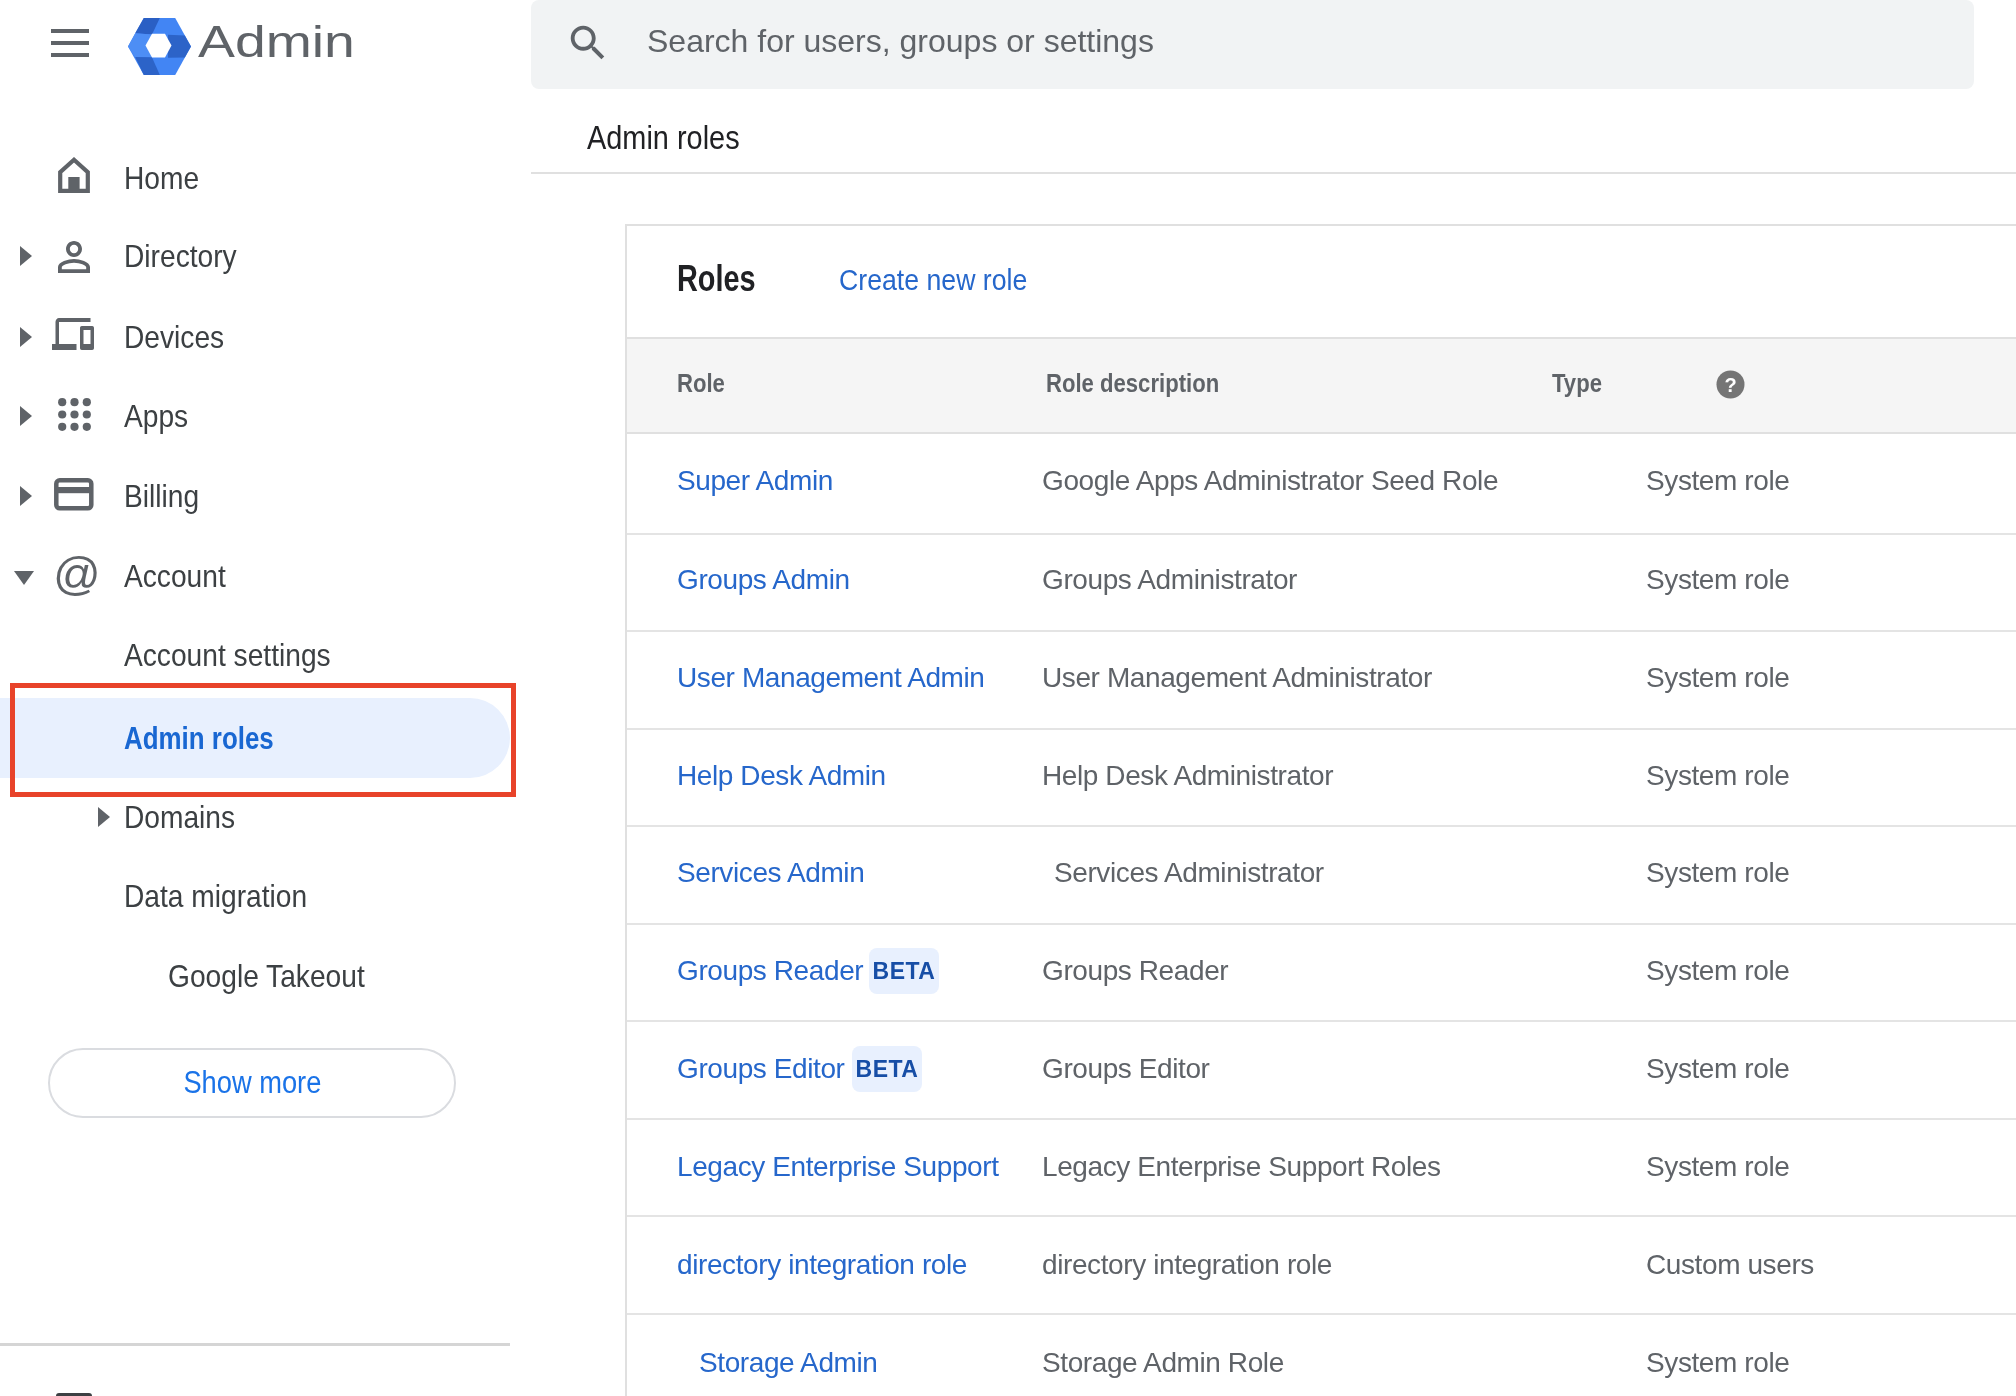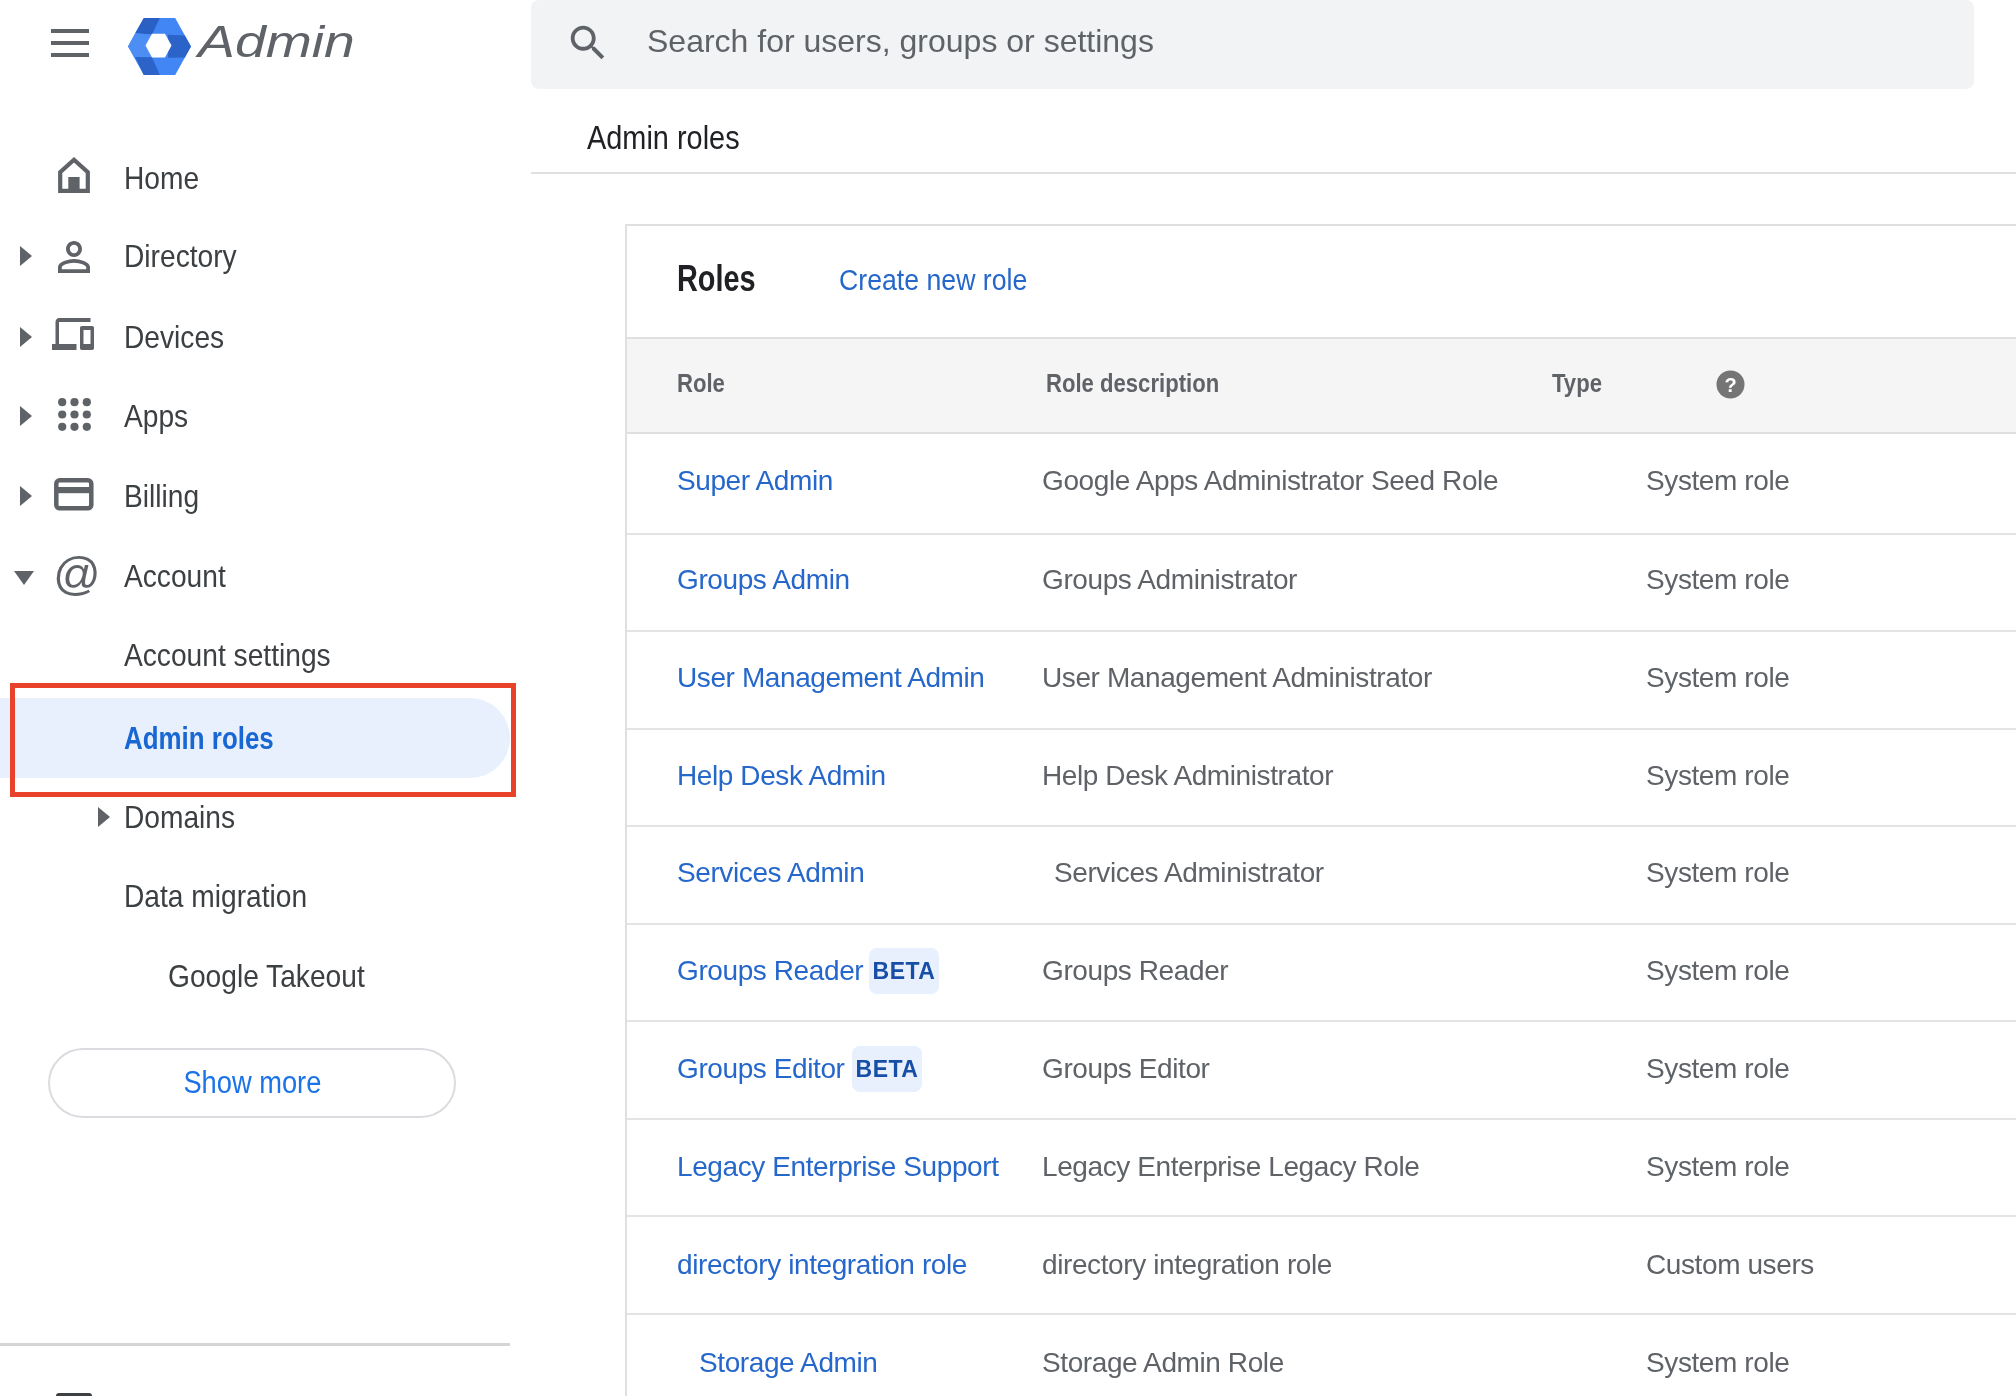--- a/index.html
+++ b/index.html
@@ -27,21 +27,21 @@
 <div class="abs" style="left:51px; top:53px; width:38px; height:4px; background:#5f6368;"></div>
 
 <svg class="abs" style="left:128px; top:18px;" width="63" height="57" viewBox="0 0 63 57">
   <polygon points="0,28.5 15.8,0 47.2,0 63,28.5 47.2,57 15.8,57" fill="#4285f4"></polygon>
   <polygon points="7.2,15.3 15.8,0 31.8,0 24,16.5" fill="#2a5fc4"></polygon>
   <polygon points="7.2,15.3 24,16.5 31.3,28 24,39.2 7.2,38.9 0,28.5" fill="#4d8ef5"></polygon>
   <polygon points="7.2,38.9 24,39.2 31.8,57 15.8,57" fill="#2c63c8"></polygon>
   <polygon points="40,16.8 56.8,17.4 63,28.5 56.8,39.6 40,39.8" fill="#2c63c8"></polygon>
   <polygon points="17.5,27.6 24,15.8 37,15.8 43.5,27.6 37,39.5 24,39.5" fill="#fff"></polygon>
 </svg>
-<div class="abs" style="left:198px; top:20px; height:44px; line-height:44px; font-size:45px; color:#5f6368;font-style:italic;"><span style="display:inline-block; transform:scaleX(1.23); transform-origin:0 50%;">Admin</span></div>
+<div class="abs" style="left:198px; top:20px; height:44px; line-height:44px; font-size:45px; color:#5f6368;"><span style="display:inline-block; transform:scaleX(1.23); transform-origin:0 50%;">Admin</span></div>
 
 <div class="abs arrow-r" style="left:20px; top:246px;"></div>
 <div class="abs arrow-r" style="left:20px; top:327px;"></div>
 <div class="abs arrow-r" style="left:20px; top:406px;"></div>
 <div class="abs arrow-r" style="left:20px; top:486px;"></div>
 <div class="abs arrow-d" style="left:14px; top:571px;"></div>
 <div class="abs arrow-r" style="left:98px; top:807px;"></div>
 
 <svg class="abs" style="left:58px; top:157px;" width="32" height="36" viewBox="0 0 32 36">
   <path d="M16 2.8 L2.2 15.2 V33.8 H29.8 V15.2 Z" fill="none" stroke="#5f6368" stroke-width="4.2" stroke-linejoin="miter"></path>
@@ -149,21 +149,21 @@
 <div class="abs" style="left:869px; top:948px; width:70px; height:46px; background:#e8f0fe; border-radius:8px; text-align:center; line-height:46px; font-size:23px; font-weight:700; letter-spacing:0.5px; color:#174ea6;">BETA</div>
 <div class="abs row40 tbl gray" style="left:1042px; top:951px;">Groups Reader</div>
 <div class="abs row40 tbl gray" style="left:1646px; top:951px;">System role</div>
 
 <div class="abs row40 tbl link" style="left:677px; top:1049px;">Groups Editor</div>
 <div class="abs" style="left:852px; top:1046px; width:70px; height:46px; background:#e8f0fe; border-radius:8px; text-align:center; line-height:46px; font-size:23px; font-weight:700; letter-spacing:0.5px; color:#174ea6;">BETA</div>
 <div class="abs row40 tbl gray" style="left:1042px; top:1049px;">Groups Editor</div>
 <div class="abs row40 tbl gray" style="left:1646px; top:1049px;">System role</div>
 
 <div class="abs row40 tbl link" style="left:677px; top:1147px;">Legacy Enterprise Support</div>
-<div class="abs row40 tbl gray" style="left:1042px; top:1147px;">Legacy Enterprise Legacy Role</div>
+<div class="abs row40 tbl gray" style="left:1042px; top:1147px;">Legacy Enterprise Support Roles</div>
 <div class="abs row40 tbl gray" style="left:1646px; top:1147px;">System role</div>
 
 <div class="abs row40 tbl link" style="left:677px; top:1245px;">directory integration role</div>
 <div class="abs row40 tbl gray" style="left:1042px; top:1245px;">directory integration role</div>
 <div class="abs row40 tbl gray" style="left:1646px; top:1245px;">Custom users</div>
 
 <div class="abs row40 tbl link" style="left:677px; top:1343px;margin-left:22px;">Storage Admin</div>
 <div class="abs row40 tbl gray" style="left:1042px; top:1343px;">Storage Admin Role</div>
 <div class="abs row40 tbl gray" style="left:1646px; top:1343px;">System role</div>
 

